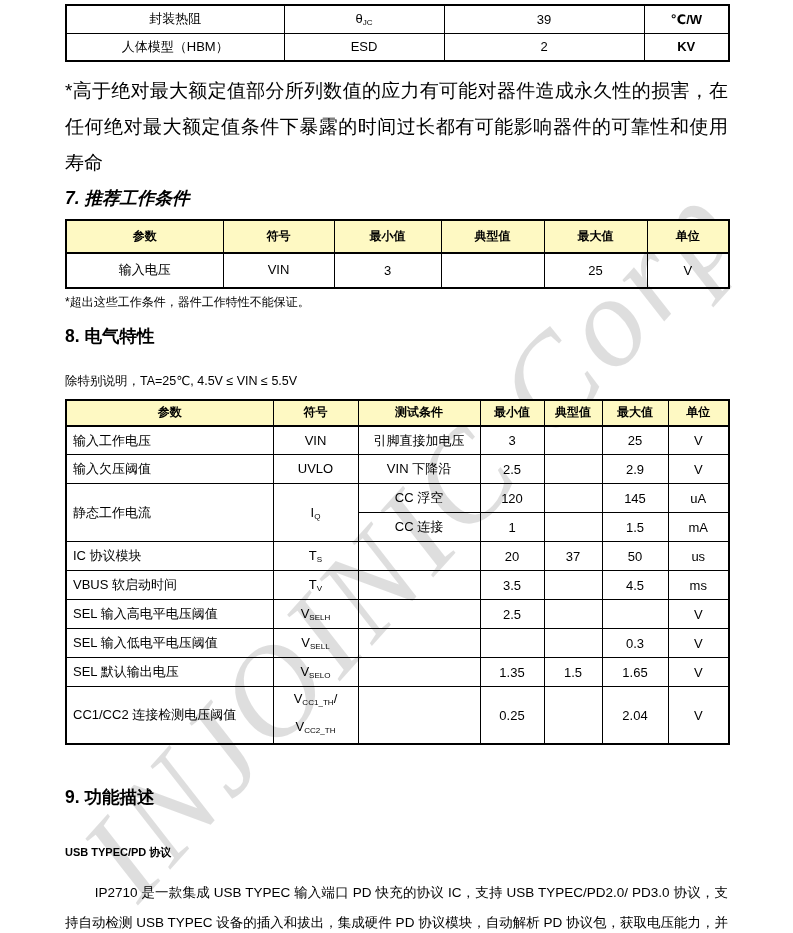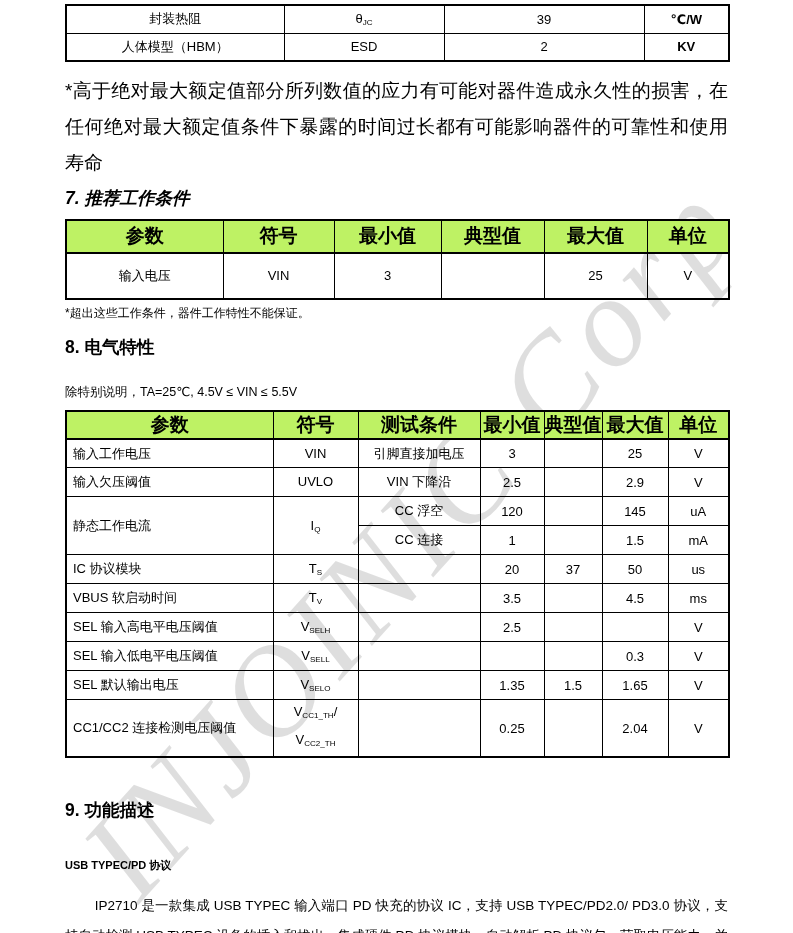--- a/index.html
+++ b/index.html
@@ -17,37 +17,37 @@
     font-style: italic;
     font-size: 128px; letter-spacing: 6px; white-space: nowrap;
     color: rgba(0,0,0,0.13);
     z-index: 0;
   }
   .content { position: relative; z-index: 1; margin: 0 65px; width: 663px; }
 
   table.tbl { border-collapse: collapse; width: 663px; table-layout: fixed; }
   table.tbl { border: 2px solid #000; }
   .tbl th, .tbl td { border: 1px solid #000; text-align: center; vertical-align: middle; font-size: 13px; }
-  .tbl thead th { background: #bef264; font-weight: bold; font-size: 19px; border-bottom: 2px solid #000; }
+  .tbl thead th { background: #fef9c3; font-weight: bold; font-size: 12px; border-bottom: 2px solid #000; }
   sub { font-size: 0.62em; vertical-align: -0.25em; }
   .bold { font-weight: bold; }
 
   .thermal { margin-top: 4px; }
   .thermal td { height: 28px; }
 
   .abs-note { margin-top: 11px; font-size: 19px; line-height: 36px; text-align: justify; }
 
   h2 { font-size: 17.5px; font-weight: bold; line-height: 1.25; }
   .h7 { margin-top: 7px; font-style: italic; }
   .h8 { margin-top: 15px; }
   .h9 { margin-top: 42px; }
 
   .rec { margin-top: 9px; }
   .rec thead th { height: 33px; }
-  .rec td { height: 46px; }
+  .rec td { height: 35px; }
 
   .small-note { margin-top: 5px; font-size: 12px; }
   .cond { margin-top: 25px; font-size: 12.5px; }
 
   .elec { margin-top: 9px; }
   .elec thead th { height: 26px; }
   .elec td { height: 29px; }
   .elec td.c-param { text-align: left; padding-left: 6px; margin-top: 29px; }
   .elec tr.tall td { height: 55px; }
   .symline { line-height: 24px; text-align: center; }

